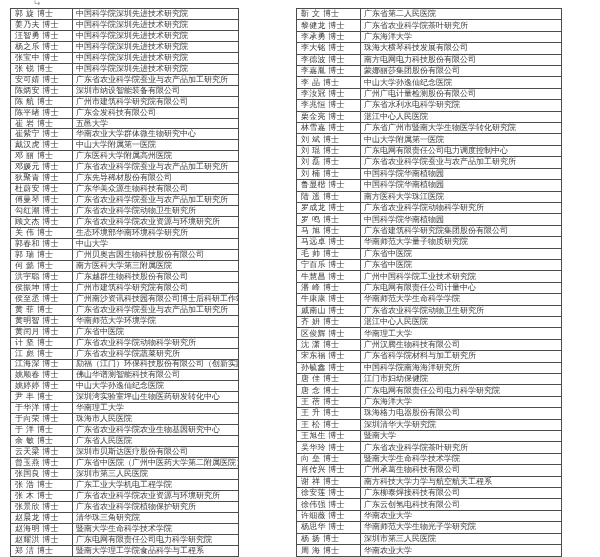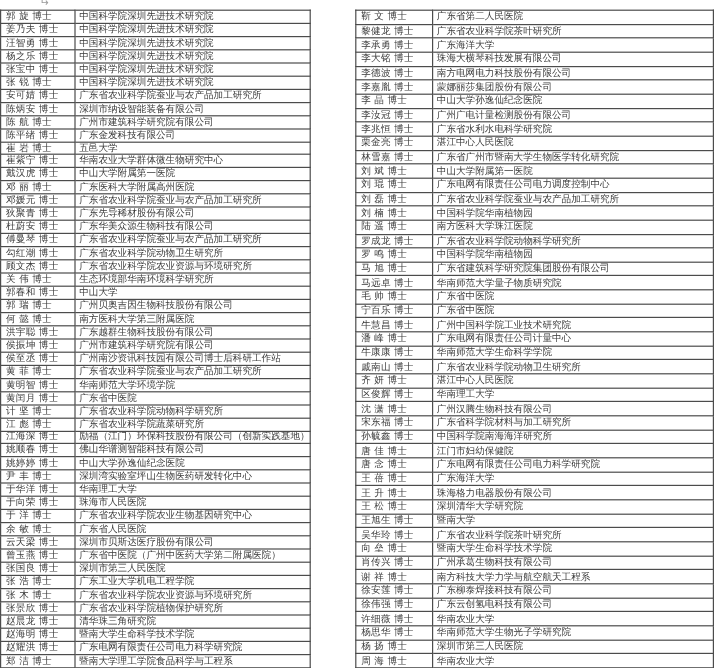--- a/index.html
+++ b/index.html
@@ -15,22 +15,22 @@
     position:absolute;left:33px;top:-2px;
     font-size:9px;color:#9a9a9a;
     transform:scaleX(-1);
   }
   table.roster{
     position:absolute;top:8px;
     border-collapse:collapse;
     table-layout:fixed;
     height:549px;
   }
-  table.roster.t-left{left:0;width:259px;padding-left:44px;}
-  table.roster.t-right{left:296px;width:299px;}
+  table.roster.t-left{left:10px;width:229px;padding-left:44px;}
+  table.roster.t-right{left:296px;width:266px;}
   table.roster td{
     border:1px solid #4c4c4c;
     font-size:8px;
     line-height:1;
     color:#3a3a3a;
     padding:0 2px 0 4px;
     white-space:nowrap;
     overflow:hidden;
     vertical-align:middle;
   }
@@ -305,20 +305,24 @@
         </tr>
         <tr>
           <td class="name">刘 磊 博士</td>
           <td class="aff">广东省农业科学院蚕业与农产品加工研究所</td>
         </tr>
         <tr>
           <td class="name">刘 楠 博士</td>
           <td class="aff">中国科学院华南植物园</td>
         </tr>
         <tr>
+          <td class="name">鲁显楷 博士</td>
+          <td class="aff">中国科学院华南植物园</td>
+        </tr>
+        <tr>
           <td class="name">陆 遥 博士</td>
           <td class="aff">南方医科大学珠江医院</td>
         </tr>
         <tr>
           <td class="name">罗成龙 博士</td>
           <td class="aff">广东省农业科学院动物科学研究所</td>
         </tr>
         <tr>
           <td class="name">罗 鸣 博士</td>
           <td class="aff">中国科学院华南植物园</td>

